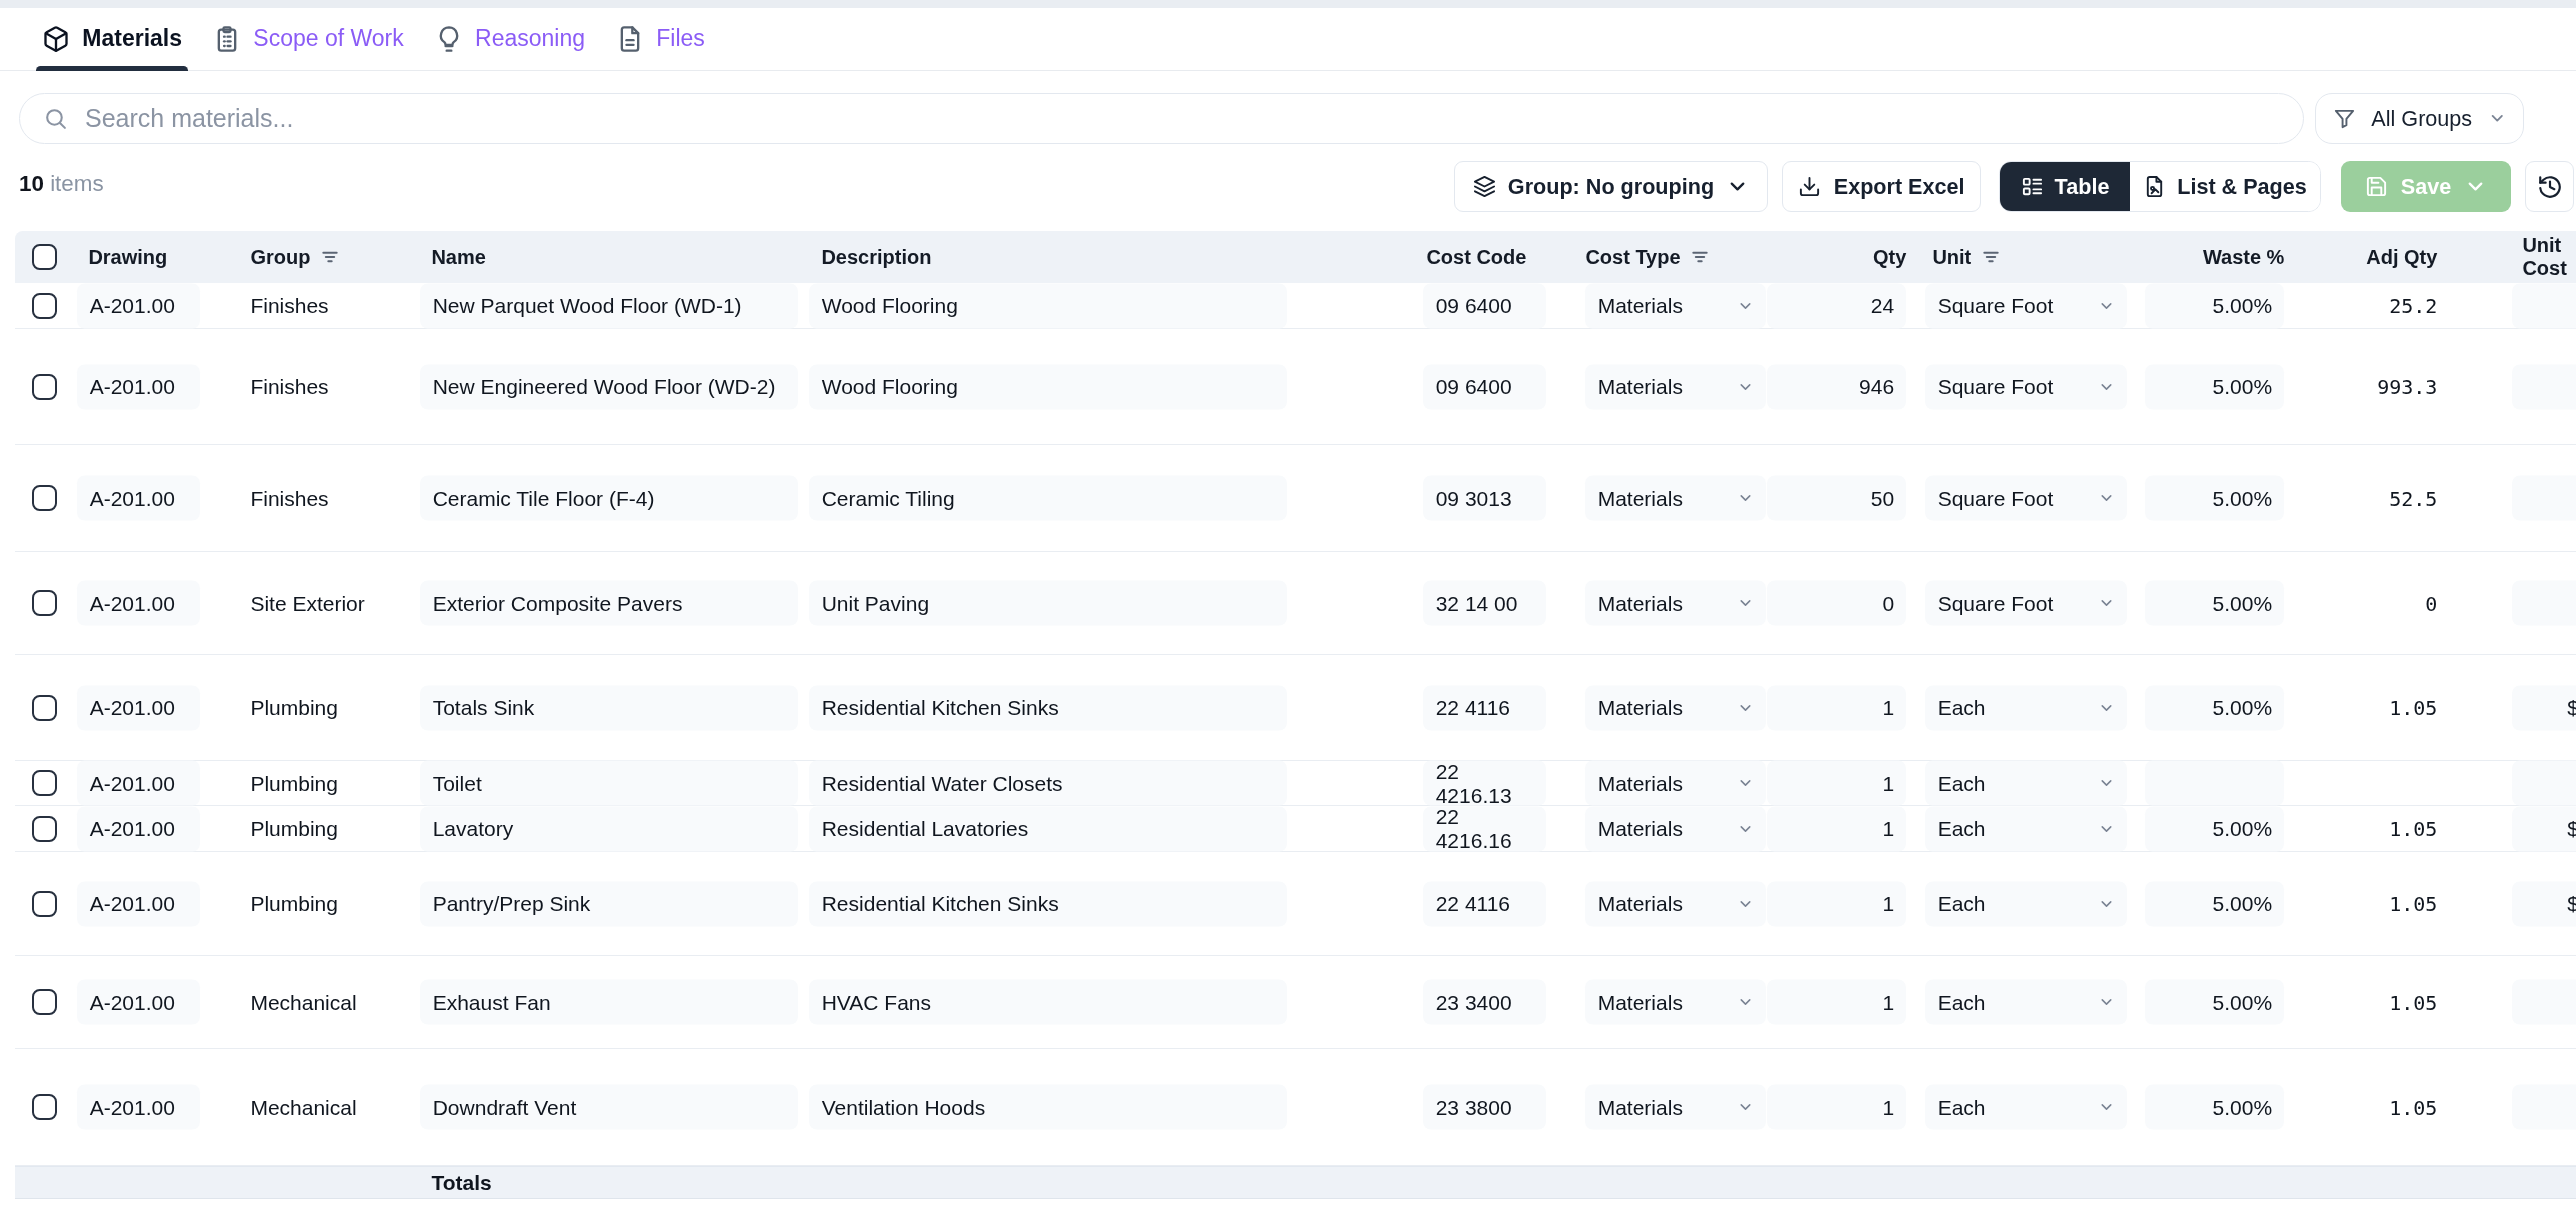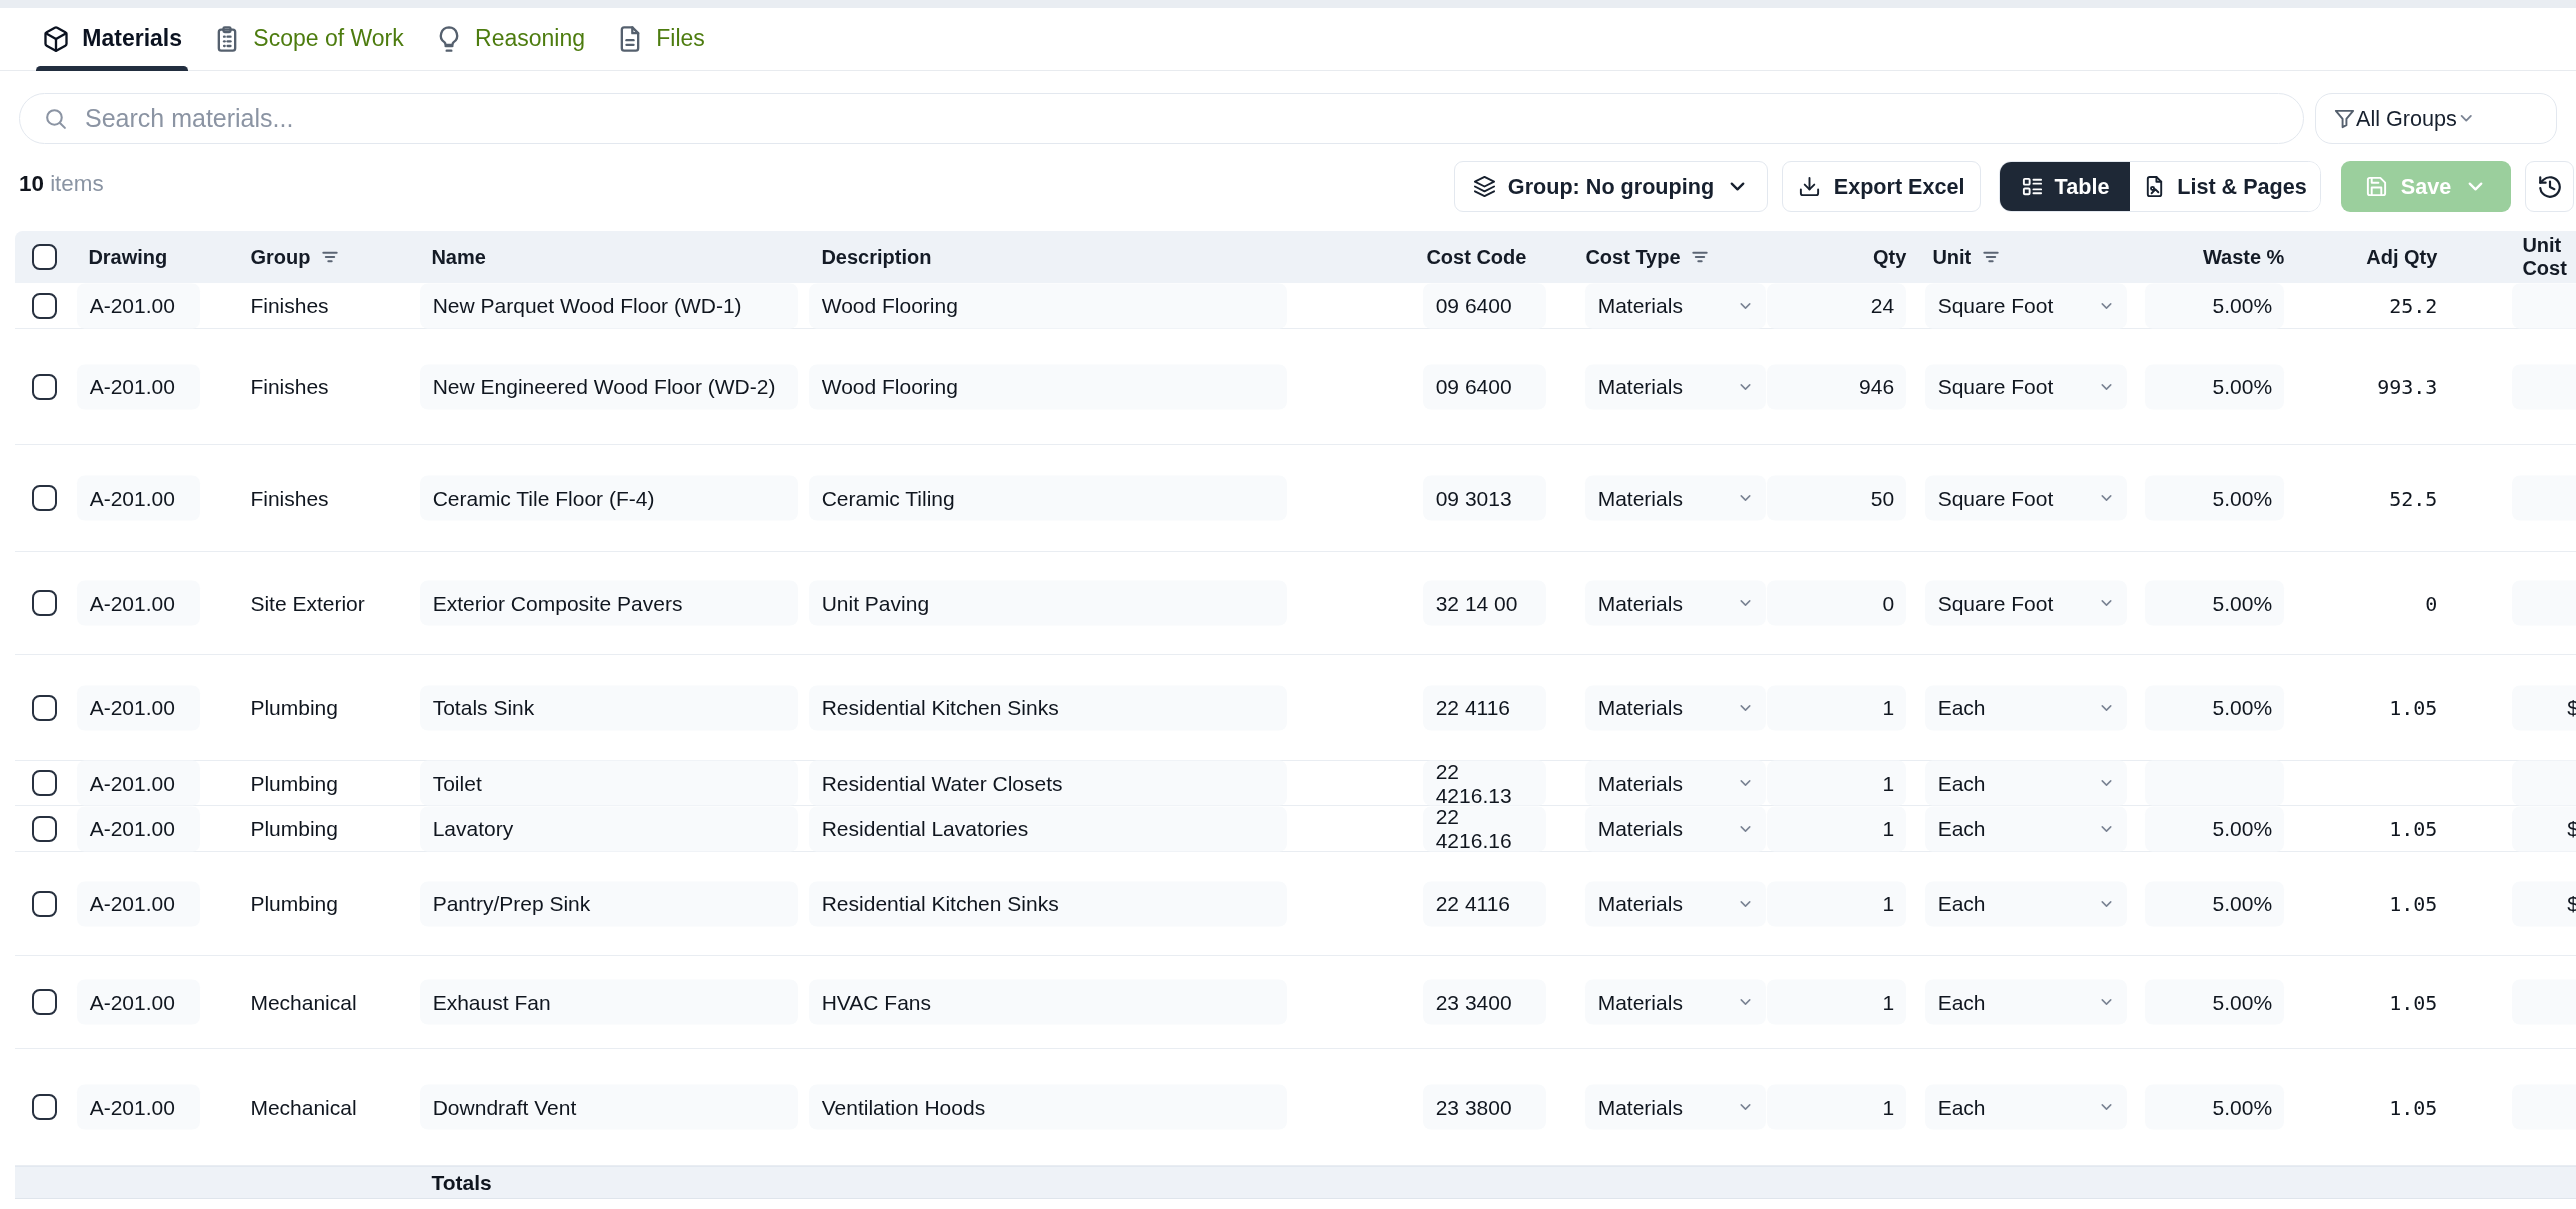--- a/index.html
+++ b/index.html
@@ -7,36 +7,36 @@
               font-family:"Liberation Sans", sans-serif; color:#0f172a; }
   .page { position:relative; width:2576px; height:1209px; background:#fff; }
 
   
   .top-strip { position:absolute; left:0; top:0; width:2576px; height:7.7px; background:#e9edf2; }
 
   
   .tabbar { position:absolute; left:0; top:7.7px; width:2576px; height:63px;
             border-bottom:1.5px solid #e8ebef; display:flex; align-items:center; gap:31px; padding-left:42px; }
   .tab { position:relative; display:flex; align-items:center; gap:12.3px; height:100%;
-         font-size:23px; color:#4d7c0f; font-weight:500; cursor:pointer; }
+         font-size:23px; color:#8b5cf6; font-weight:500; cursor:pointer; }
   .tab svg { width:28px; height:28px; stroke:#55606e; }
   .tab.active { color:#0b1220; font-weight:700; }
   .tab.active svg { stroke:#0b1220; }
   .tab-underline { position:absolute; left:-6.2px; bottom:-1.5px; height:5.4px; width:calc(100% + 12.3px);
                    background:#222e3f; border-radius:4.6px 4.6px 0 0; }
 
   
   .search-box { position:absolute; left:19px; top:93px; width:2285px; height:51px;
                 border:1.5px solid #e3e8ef; border-radius:25.5px; display:flex; align-items:center;
                 gap:17px; padding:0 23px; background:#fff; }
   .search-box svg { width:25px; height:25px; stroke:#8b94a3; }
   .search-placeholder { font-size:25px; color:#8b94a3; }
-  .groups-btn { position:absolute; left:2315px; top:93px; width:242px; height:51px;
+  .groups-btn { position:absolute; left:2315px; top:93px; width:209px; height:51px;
                 border:1.5px solid #e3e8ef; border-radius:17px; background:#fff;
-                display:flex; align-items:center; justify-content:flex-start; padding:8px 17px; cursor:pointer; }
+                display:flex; align-items:center; justify-content:space-between; padding:8px 17px; cursor:pointer; }
   .groups-btn svg.funnel { width:23px; height:23px; stroke:#55606e; }
   .groups-btn .lbl { font-size:21.6px; font-weight:500; color:#17202e; }
   .chev { width:18.5px; height:18.5px; stroke:#7b8494; flex:none; }
 
   
   .items-count { position:absolute; left:19px; top:171px; font-size:22.4px; }
   .items-count b { font-weight:700; color:#10141c; }
   .items-count span.gray { color:#8a94a3; font-weight:400; }
   .btn { position:absolute; top:161px; height:51px; border:1.5px solid #e3e8ef; border-radius:9px;
          background:#fff; display:flex; align-items:center; justify-content:center; gap:12.3px;

